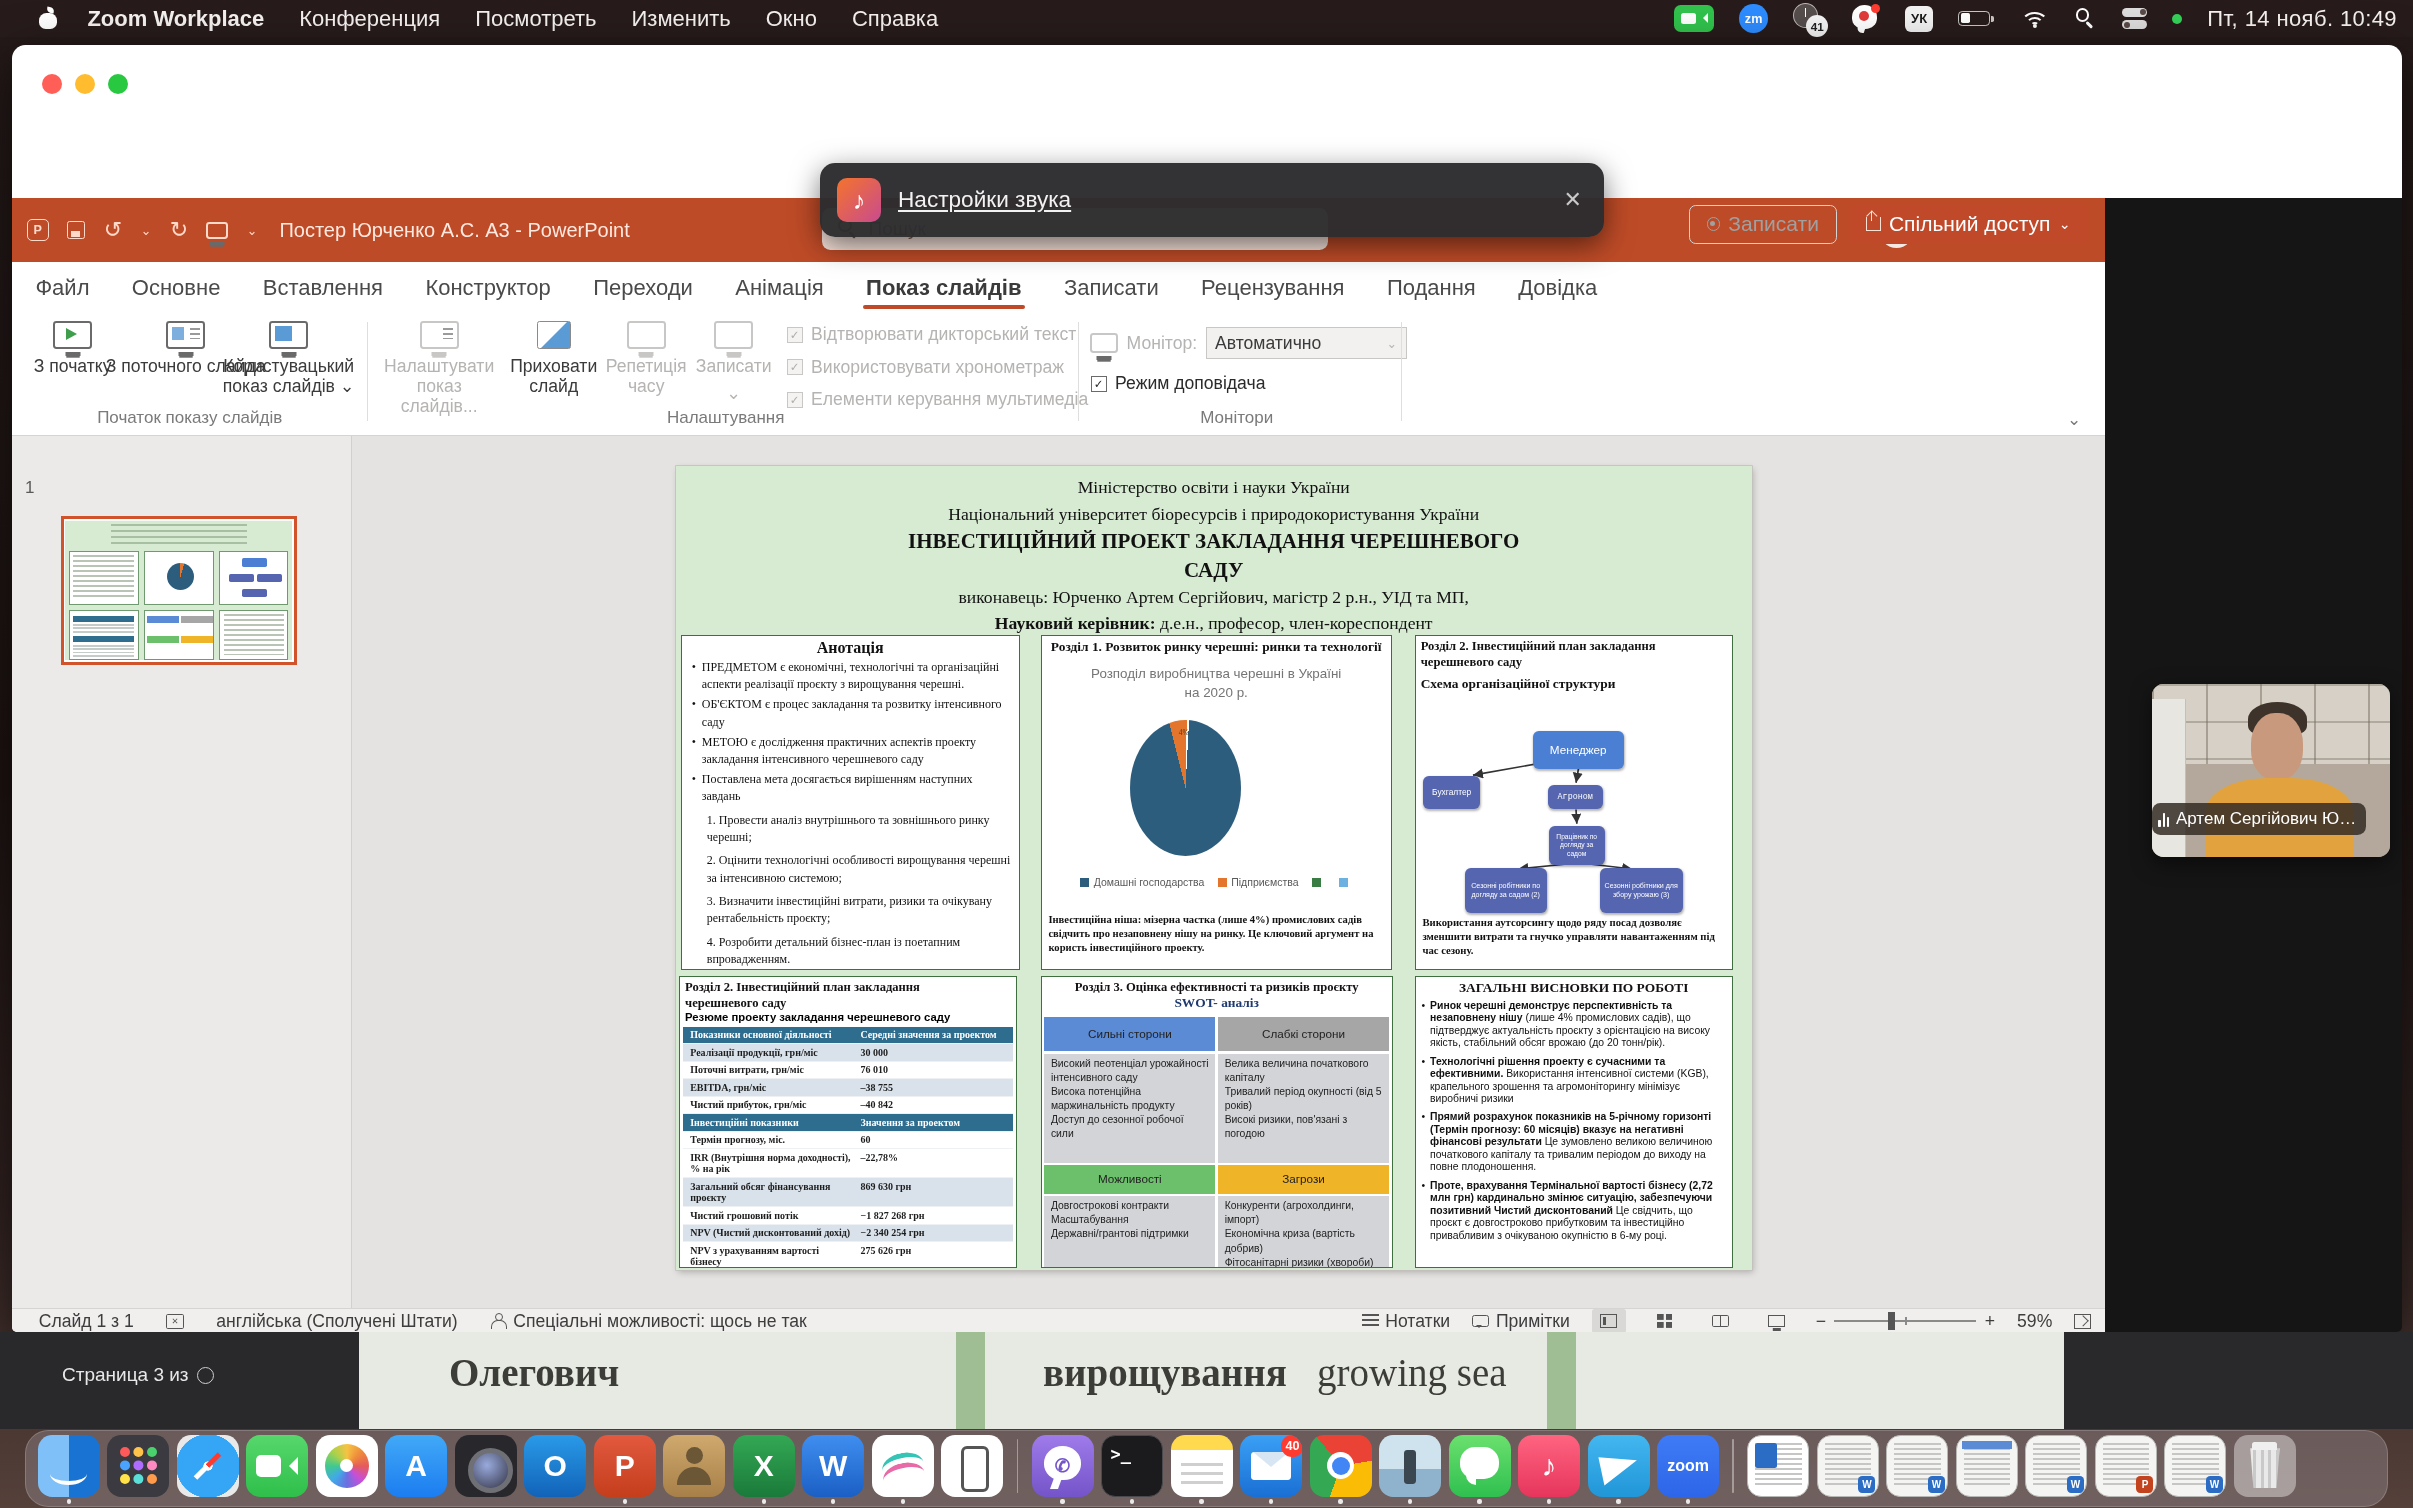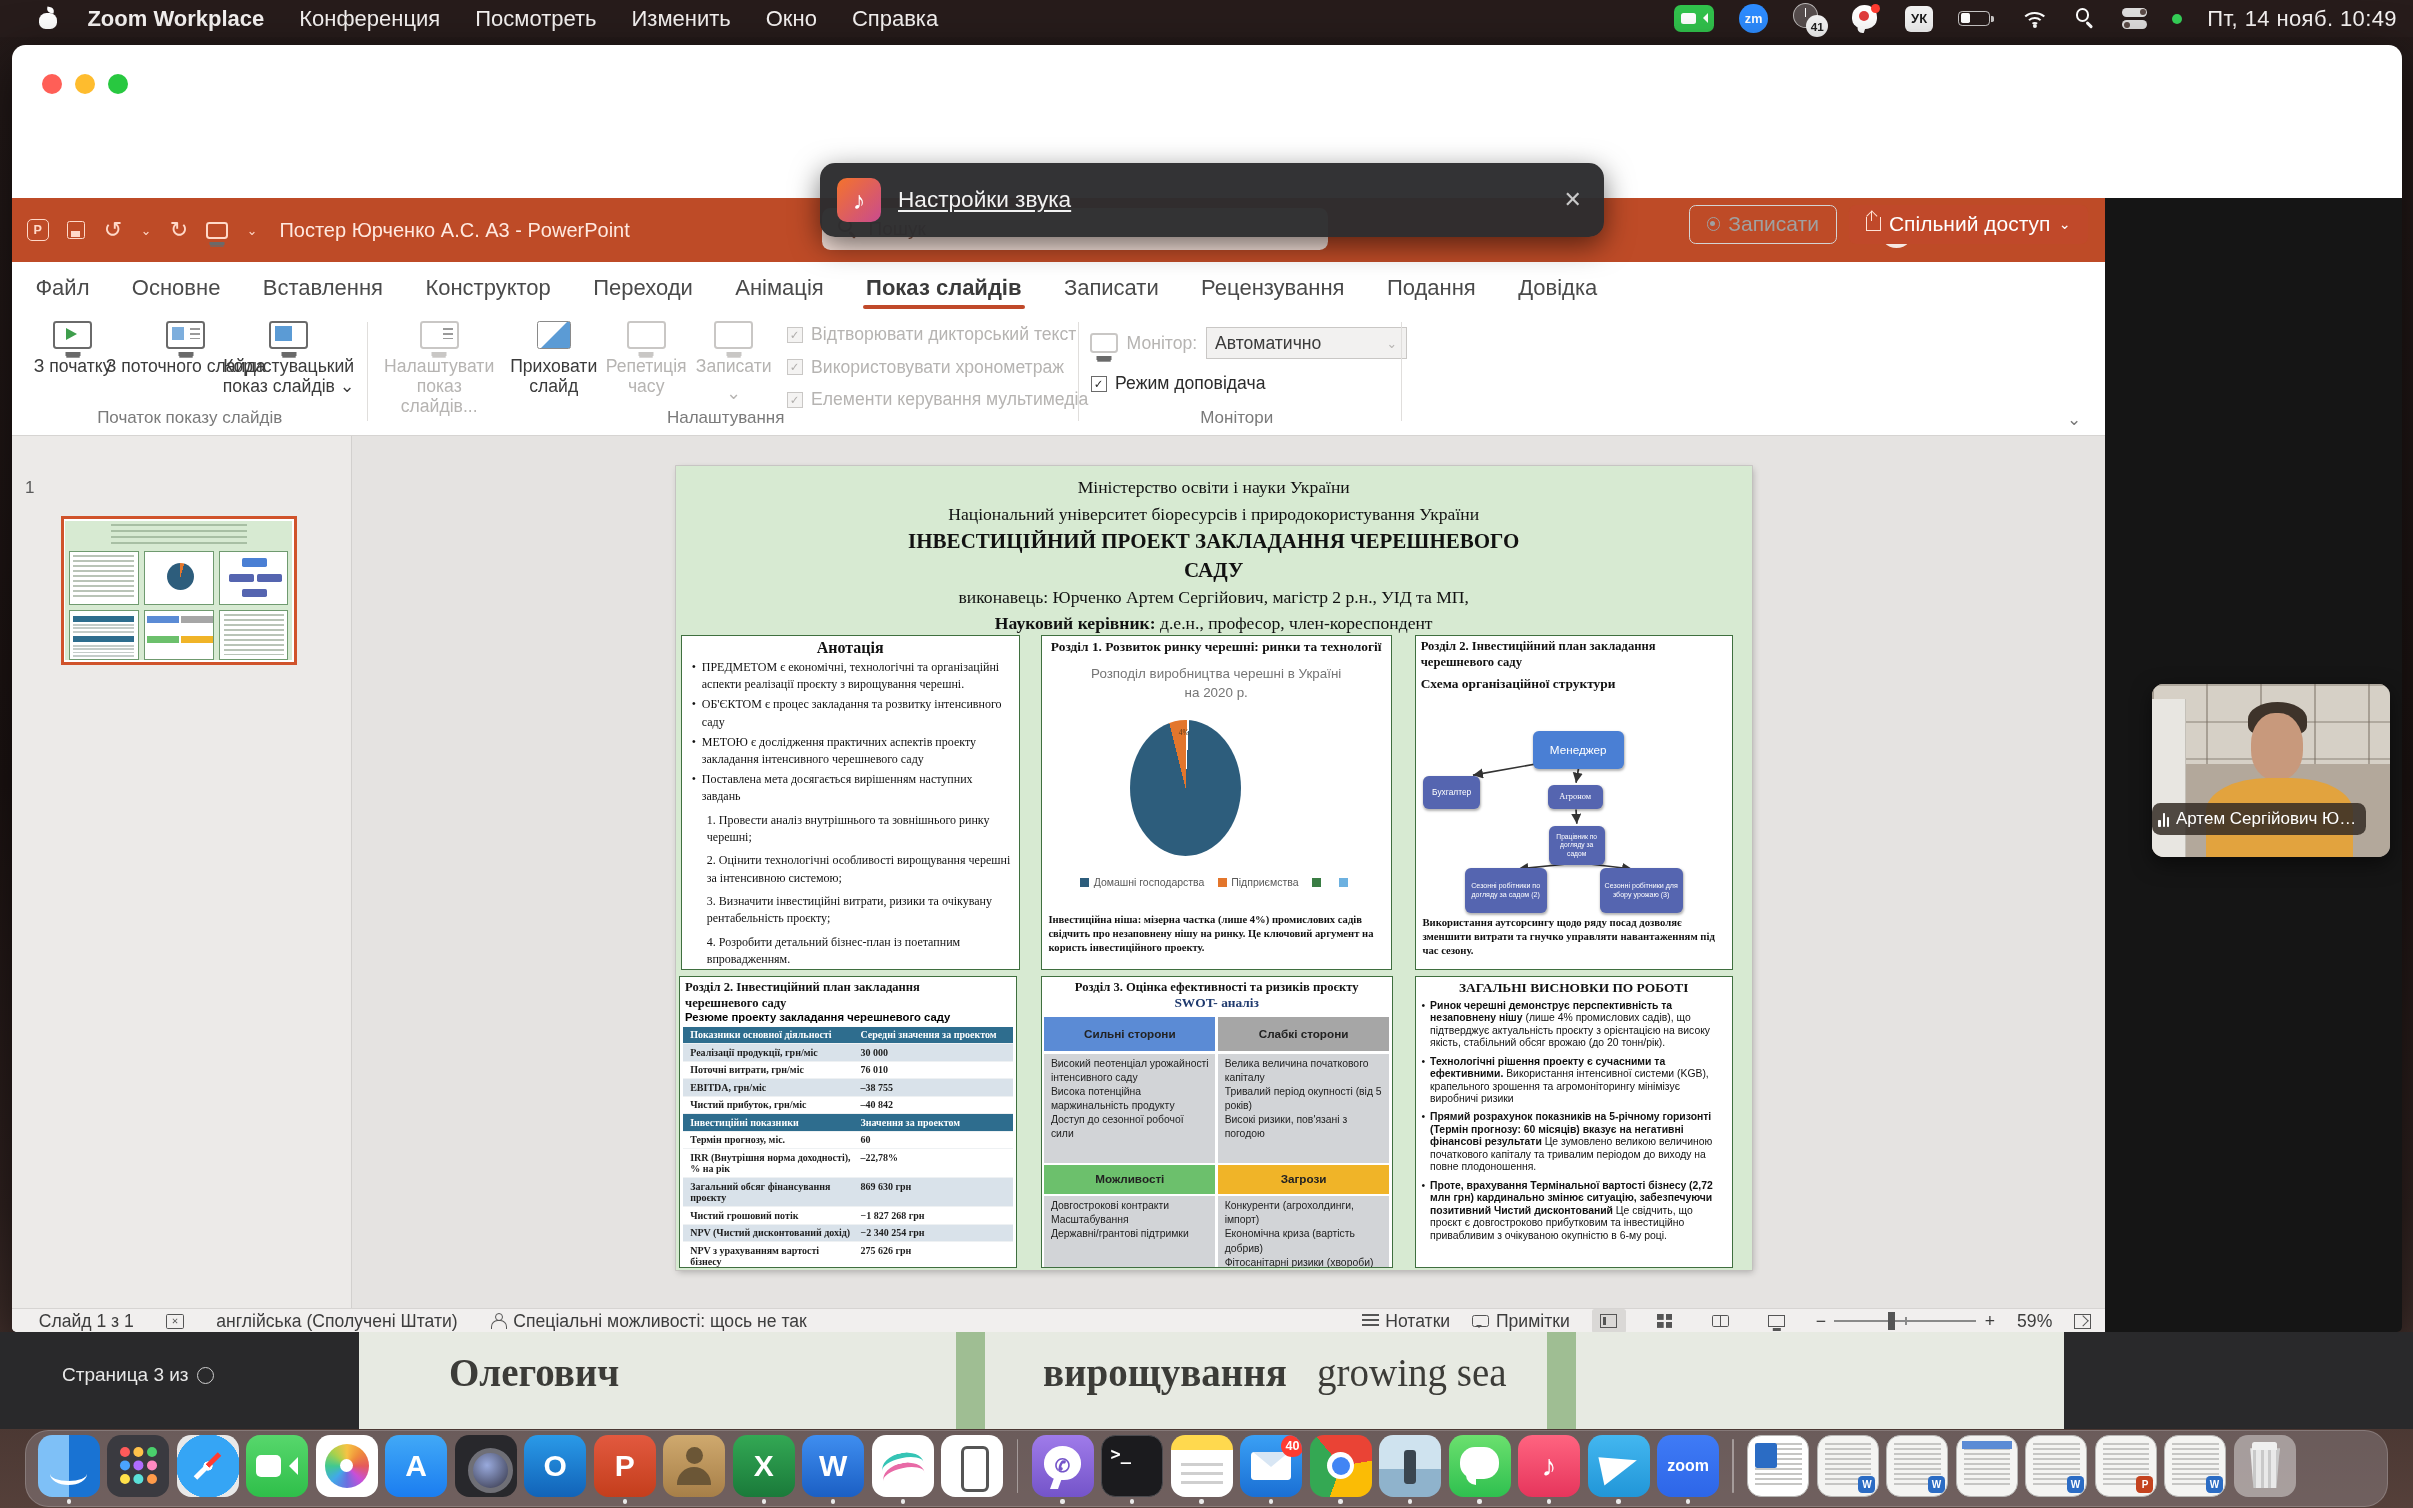--- a/index.html
+++ b/index.html
@@ -183,21 +183,21 @@
   .trow{display:flex;border-bottom:0.8px solid #eef1f3}
   .trow .tc1{width:172px;padding:2.5px 3.4px 2.5px 6.7px}
   .trow .tc2{flex:1;padding:2.5px 5px}
   .tr-head{background:#2e6d8e;color:#fff}
   .tr-a{background:#d9e2ea}
   .tr-b{background:#fff}
   .p4 .subt{font-family:"Liberation Sans",sans-serif;font-size:11.3px;font-weight:bold;padding:0.8px 5px 0}
   .swot-sub{text-align:center;font-size:13.4px;font-weight:bold;color:#1f3a6e}
   .swot{position:absolute;left:2.5px;right:2.5px;top:40px;bottom:5px;display:grid;grid-template-columns:1fr 1fr;grid-template-rows:34px 109px 28.5px 1fr;gap:2.5px;background:#fff}
   .swot .cell{padding:3.4px 6.7px;font-size:10.4px;color:#222;line-height:1.35}
-  .swot .hd{display:flex;align-items:center;justify-content:center;font-weight:bold;font-size:11.7px}
+  .swot .hd{display:flex;align-items:center;justify-content:center;font-weight:normal;font-size:11.7px}
   .hd-s{background:#5b8bd5;color:#fff}
   .hd-w{background:#a6a6a6;color:#fff}
   .hd-o{background:#6cc06c;color:#222}
   .hd-t{background:#f0b428;color:#222}
   .swot .body{background:#d2d4d7}
   .p6 .ptitle{font-size:13.4px}
   .vb-list{padding:3.4px 5px 0 3.4px}
   .vb{position:relative;padding-left:11px;font-size:10.4px;color:#111;line-height:1.2;margin-bottom:5.9px}
   .vb::before{content:"•";position:absolute;left:2.5px;top:0}
   .vb b{font-weight:bold}
@@ -632,21 +632,21 @@
                     </marker>
                   </defs>
                 <line x1="158" y1="150" x2="68" y2="166" stroke="#333" stroke-width="2" marker-end="url(#ah)"></line>
                 <line x1="194" y1="158" x2="191" y2="175" stroke="#333" stroke-width="2" marker-end="url(#ah)"></line>
                 <line x1="191" y1="207" x2="192" y2="224" stroke="#333" stroke-width="2" marker-end="url(#ah)"></line>
                 <line x1="180" y1="272" x2="122" y2="278" stroke="#333" stroke-width="2" marker-end="url(#ah)"></line>
                 <line x1="207" y1="272" x2="258" y2="278" stroke="#333" stroke-width="2" marker-end="url(#ah)"></line>
               </svg>
               <div class="orgbox ob-manager" style="font-family:'Liberation Sans',sans-serif">Менеджер</div>
               <div class="orgbox ob-acc" style="font-family:'Liberation Sans',sans-serif">Бухгалтер</div>
-              <div class="orgbox ob-agr" style="font-family:Liberation Serif, serif">Агроном</div>
+              <div class="orgbox ob-agr" style="font-family:Liberation Mono, monospace">Агроном</div>
               <div class="orgbox ob-care" style="font-family:'Liberation Sans',sans-serif">Працівник по догляду за садом</div>
               <div class="orgbox ob-s2" style="font-family:'Liberation Sans',sans-serif">Сезонні робітники по догляду за садом (2)</div>
               <div class="orgbox ob-s3" style="font-family:'Liberation Sans',sans-serif">Сезонні робітники для збору урожаю (3)</div>
               <div class="pnote">Використання аутсорсингу щодо ряду посад дозволяє зменшити витрати та гнучко управляти навантаженням під час сезону.</div>
             </div>
 
             <div class="panel p4">
               <div class="ptitle-l">
                 <div>Розділ 2. Інвестиційний план закладання</div>
                 <div>черешневого саду</div>

